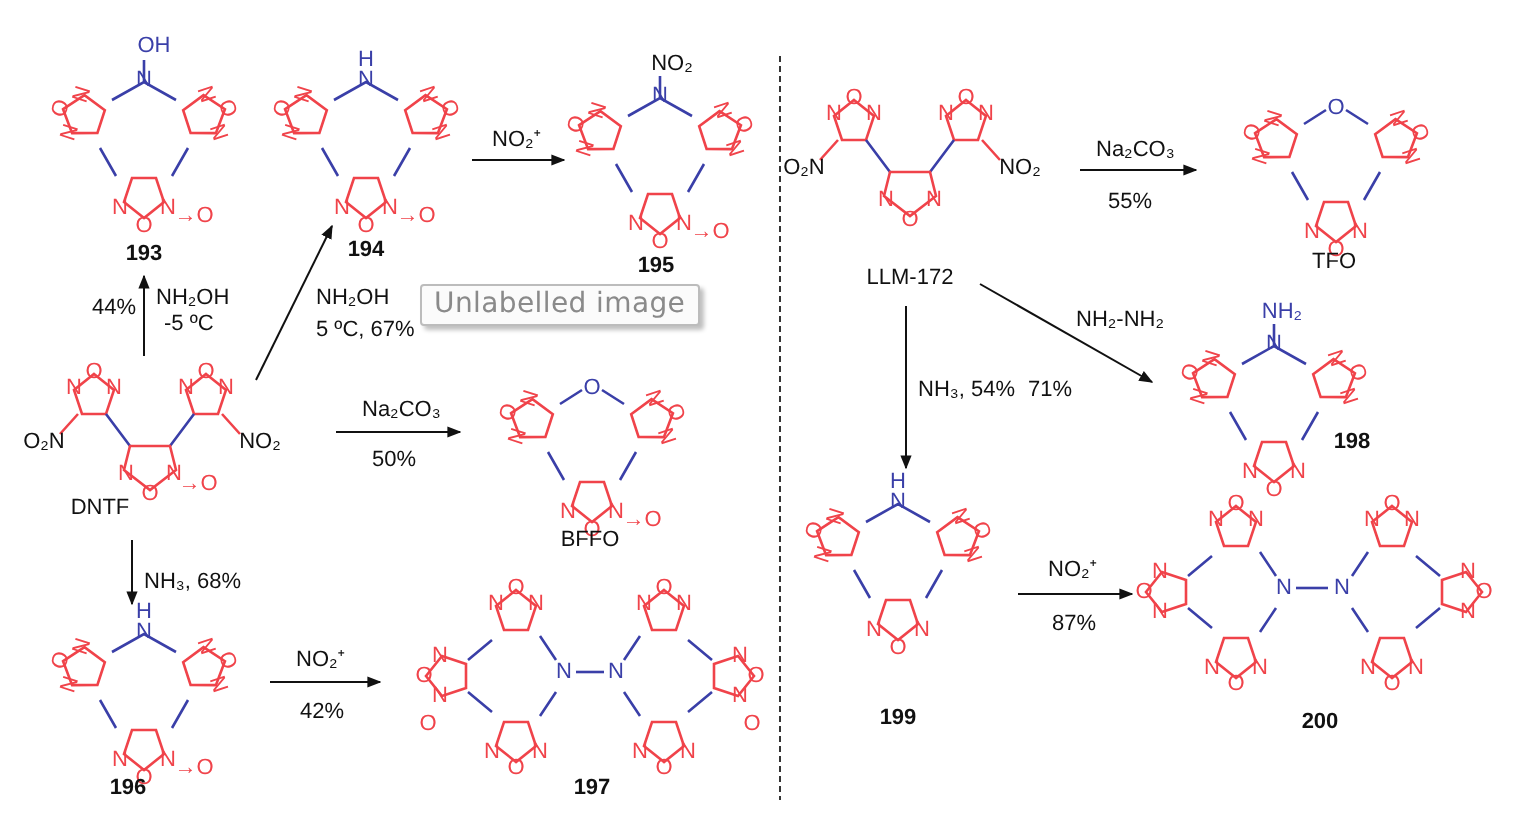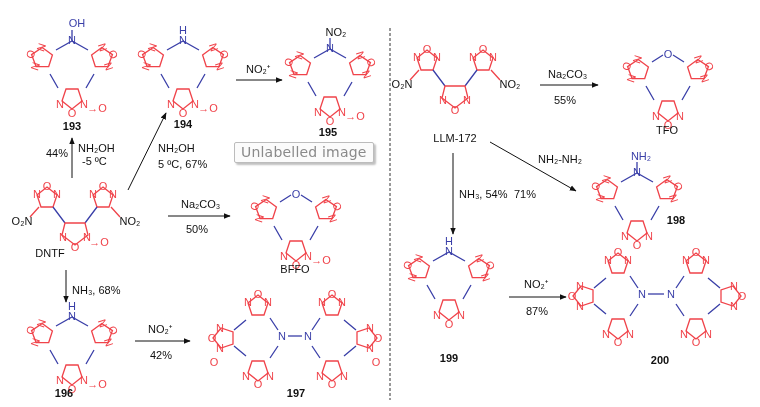--- a/index.html
+++ b/index.html
@@ -9,21 +9,21 @@
   .ring { stroke: #f0434a; stroke-width: 1.3; fill: none; }
   .link { stroke: #3a3fa8; stroke-width: 1.3; fill: none; }
   .atom { font-family: "Liberation Sans", sans-serif; font-size: 11px; fill: #f0434a; text-anchor: middle; dominant-baseline: central; }
   .atomB { font-family: "Liberation Sans", sans-serif; font-size: 11px; fill: #3a3fa8; text-anchor: middle; dominant-baseline: central; }
   .atomK { font-family: "Liberation Sans", sans-serif; font-size: 11px; fill: #111; text-anchor: middle; dominant-baseline: central; }
   .cmpd { font-family: "Liberation Sans", sans-serif; font-size: 11px; font-weight: bold; fill: #111; text-anchor: middle; }
   .name { font-family: "Liberation Sans", sans-serif; font-size: 11px; fill: #111; text-anchor: middle; }
   .reag { font-family: "Liberation Sans", sans-serif; font-size: 11px; fill: #111; }
   .arrow { stroke: #111; stroke-width: 1; }
   .divider { stroke: #333; stroke-width: 1; stroke-dasharray: 3 2; }
-  #tooltip { position: absolute; left: 234px; top: 142px; padding: 1px 6px 2px 6px;
+  #tooltip { position: absolute; left: 210px; top: 142px; padding: 1px 6px 2px 6px;
              border: 1px solid #bcbcbc; border-radius: 2px; background: #fbfbfb;
              color: #8a8a8a; font-size: 14px; box-shadow: 2px 2px 2px rgba(0,0,0,0.25);
              font-family: "DejaVu Sans", sans-serif; letter-spacing: 0.2px; }
 </style>
 </head>
 <body>
 
 <svg id="scheme" viewBox="0 0 760 407" xmlns="http://www.w3.org/2000/svg">
   <defs>
 

